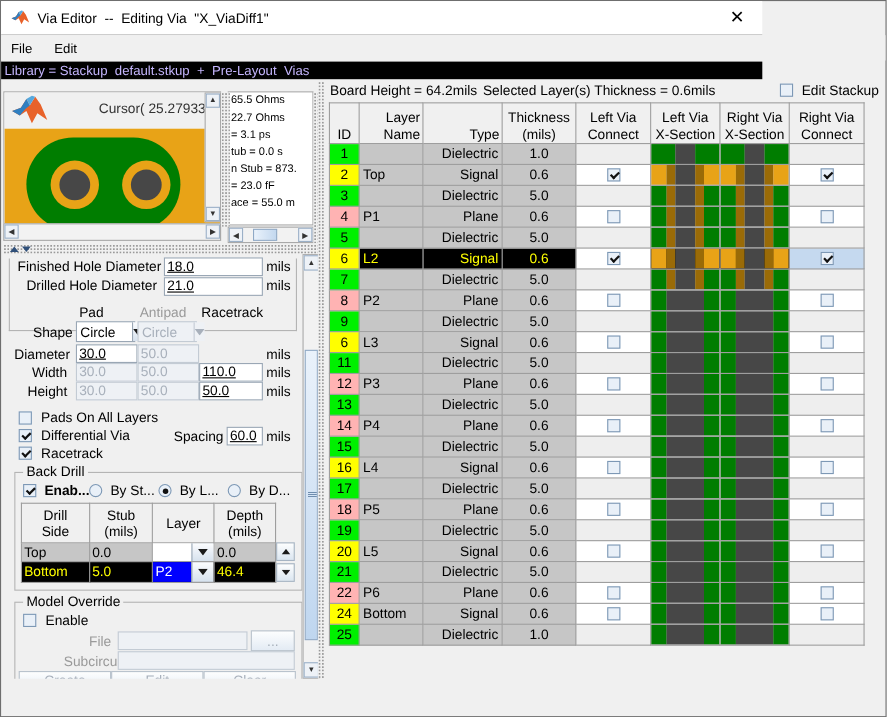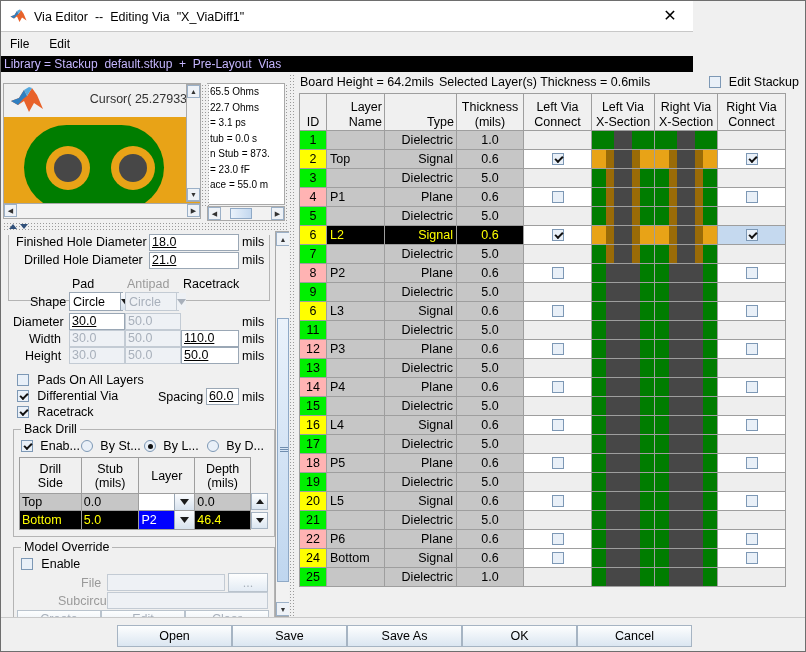--- a/index.html
+++ b/index.html
@@ -309,21 +309,21 @@
       <div class="tf" style="position:absolute;left:203px;top:157px;width:33px;"><u>60.0</u></div>
       <div class="lbl" style="position:absolute;left:239px;top:159px;">mils</div>
       <div style="position:absolute;left:14px;top:174px;">
         <span class="cbx on"></span>
         <span class="lbl" style="margin-left:5px;">Racetrack</span>
       </div>
 
       <div class="group" style="left:10px;top:198px;width:262px;height:108px;">
         <div class="gtitle">Back Drill</div>
       </div>
-      <div style="position:absolute;left:18px;top:208px;">
+      <div style="position:absolute;left:18px;top:208px;font-weight:bold;">
         <span class="cbx on"></span>
         <span class="lbl" style="margin-left:4px;">Enab...</span>
       </div>
       <div style="position:absolute;left:78px;top:208px;">
         <span class="rad"></span>
         <span class="lbl" style="margin-left:4px;">By St...</span>
       </div>
       <div style="position:absolute;left:141px;top:208px;">
         <span class="rad on"></span>
         <span class="lbl" style="margin-left:4px;">By L...</span>
@@ -1015,20 +1015,13 @@
                   <rect x="48" y="0" width="14" height="19" fill="#007d00"></rect>
                 </svg>
               </td>
               <td class="c-rc"></td>
             </tr>
           </tbody>
       </table>
     </div>
   </div>
 
-  <div class="bottombar">
-    <div class="bbtn" style="left:116px;">Open</div>
-    <div class="bbtn" style="left:231px;">Save</div>
-    <div class="bbtn" style="left:346px;">Save As</div>
-    <div class="bbtn" style="left:461px;">OK</div>
-    <div class="bbtn" style="left:576px;">Cancel</div>
-  </div>
 </div>
 
 </body></html>

